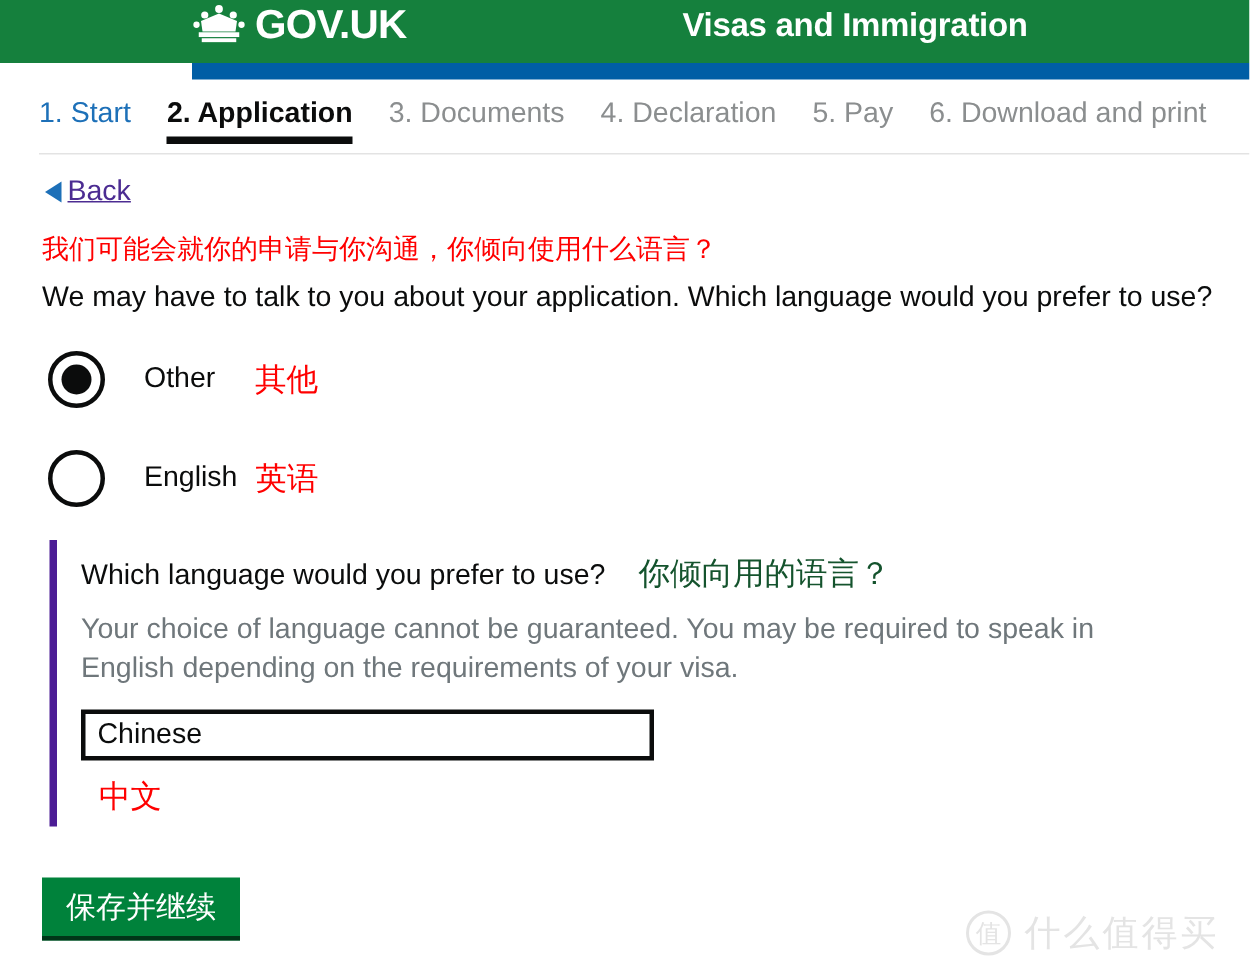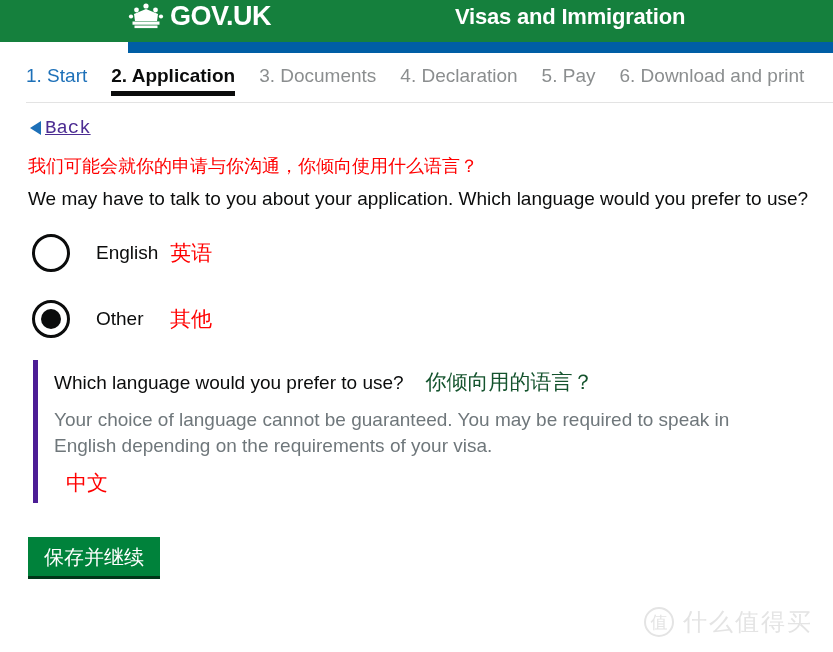--- a/index.html
+++ b/index.html
@@ -116,21 +116,20 @@
     height: 0;
     border-top: 7px solid transparent;
     border-bottom: 7px solid transparent;
     border-right: 11px solid #1d70b8;
     margin-right: 4px;
   }
   .back-label {
     color: #4c2c92;
     font-size: 19px;
     text-decoration: underline;
-    font-family: Liberation Mono, monospace;
   }
 
   
   .cn-heading {
     color: #ff0000;
     font-size: 18px;
     margin: 16px 0 0 28px;
     line-height: 1.25;
   }
   .en-subheading {
@@ -320,44 +319,45 @@
 </div>
 
 
 <div class="cn-heading">我们可能会就你的申请与你沟通，你倾向使用什么语言？</div>
 <div class="en-subheading">We may have to talk to you about your application. Which language would you prefer to use?</div>
 
 
 <div class="radio-group">
 
   <div class="radio-row">
+    <span class="radio checked">
+      <span class="dot"></span>
+    </span>
+    <span class="radio-label-en">Other</span>
+    <span class="radio-label-cn">其他</span>
+  </div>
+
+  <div class="radio-row">
     <span class="radio">
       <span class="dot"></span>
     </span>
     <span class="radio-label-en">English</span>
     <span class="radio-label-cn">英语</span>
   </div>
 
-  <div class="radio-row">
-    <span class="radio checked">
-      <span class="dot"></span>
-    </span>
-    <span class="radio-label-en">Other</span>
-    <span class="radio-label-cn">其他</span>
-  </div>
-
 </div>
 
 
 <div class="panel">
   <div class="panel-label-row">
     <span class="panel-label-en">Which language would you prefer to use?</span>
     <span class="panel-label-cn">你倾向用的语言？</span>
   </div>
   <div class="panel-hint">Your choice of language cannot be guaranteed. You may be required to speak in English depending on the requirements of your visa.</div>
+  <input class="text-input" type="text" value="Chinese" style="">
   <div class="input-cn-note">中文</div>
 </div>
 
 
 <button class="submit-btn">保存并继续</button>
 
 
 <div class="watermark">
   <span class="wm-logo">值</span>
   <span class="wm-text">什么值得买</span>

